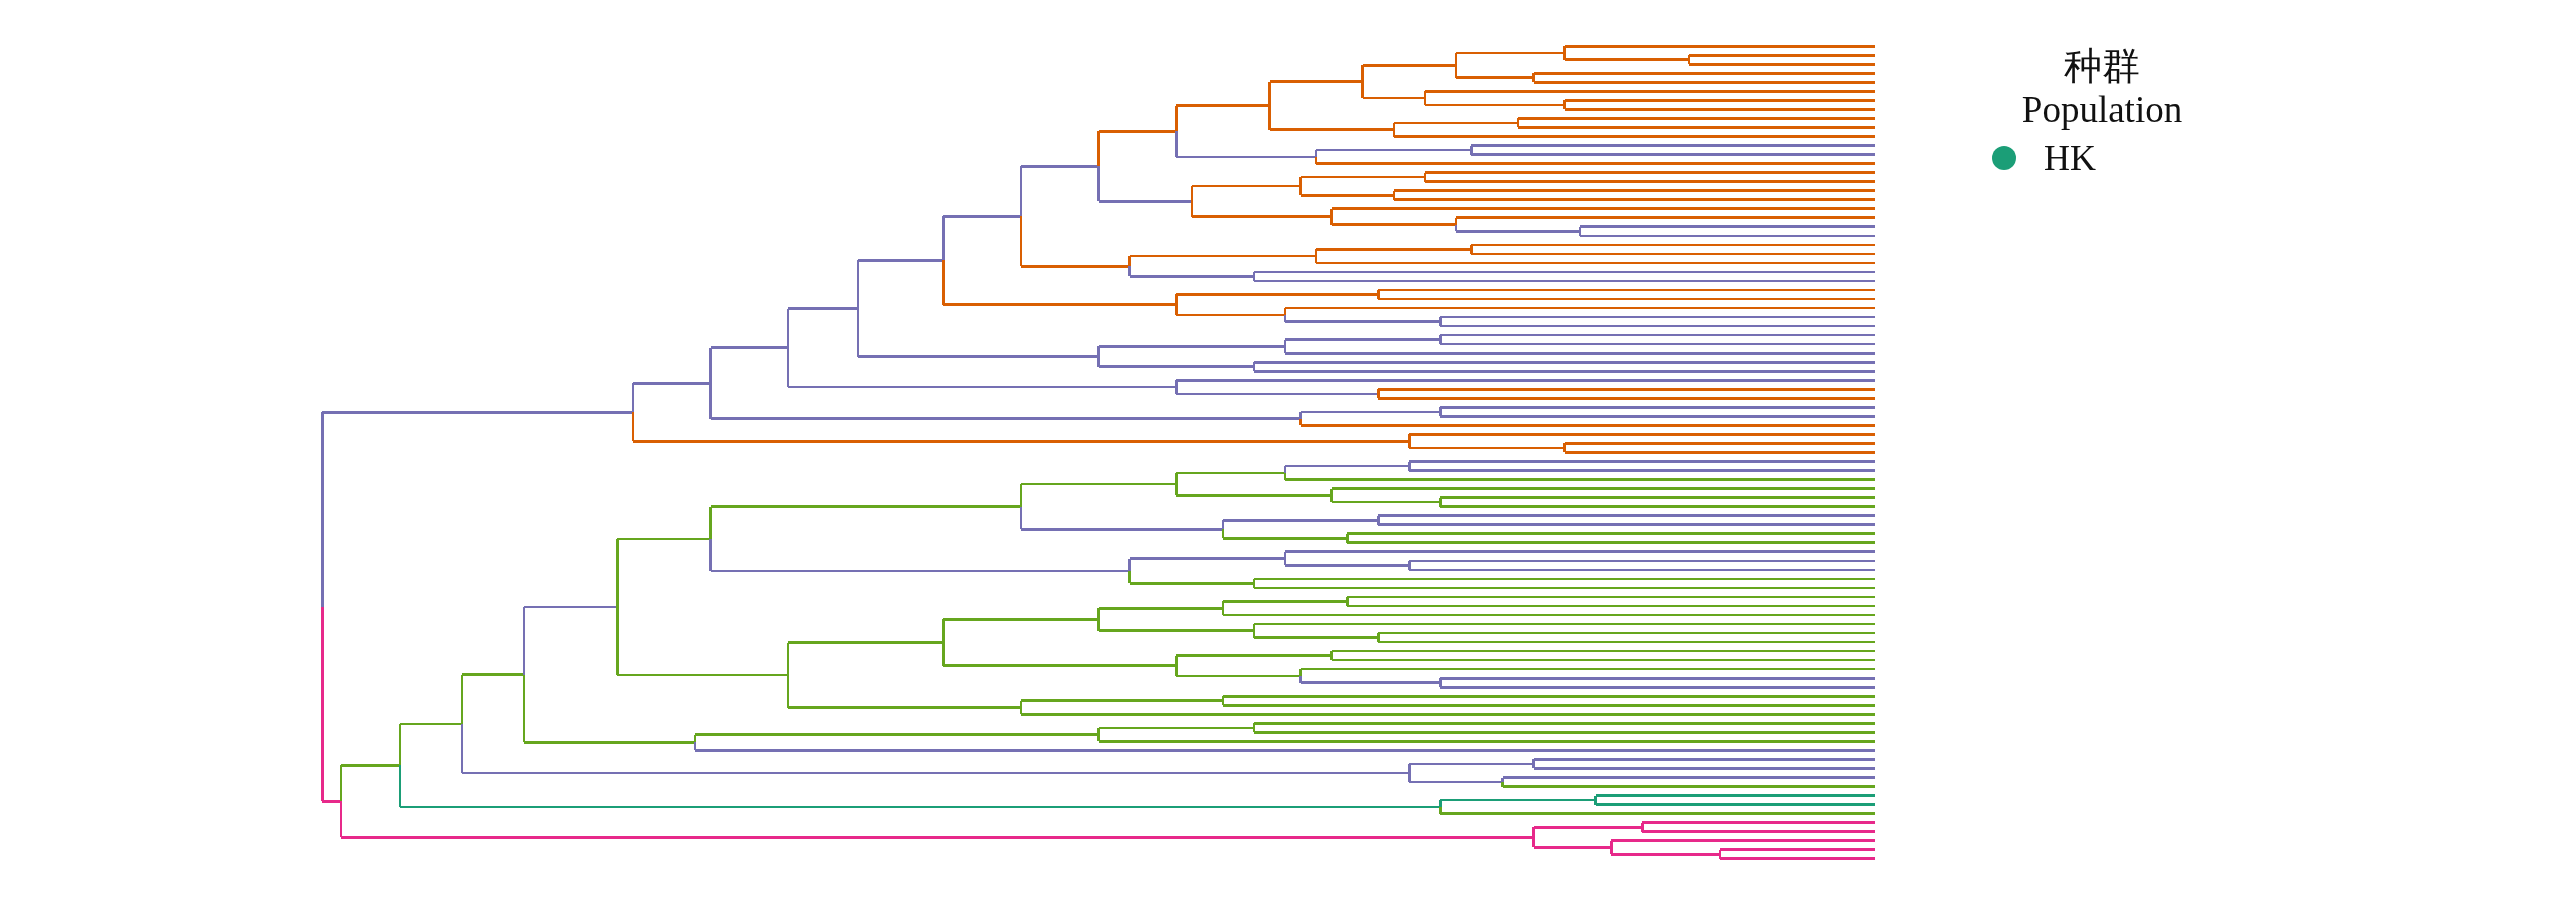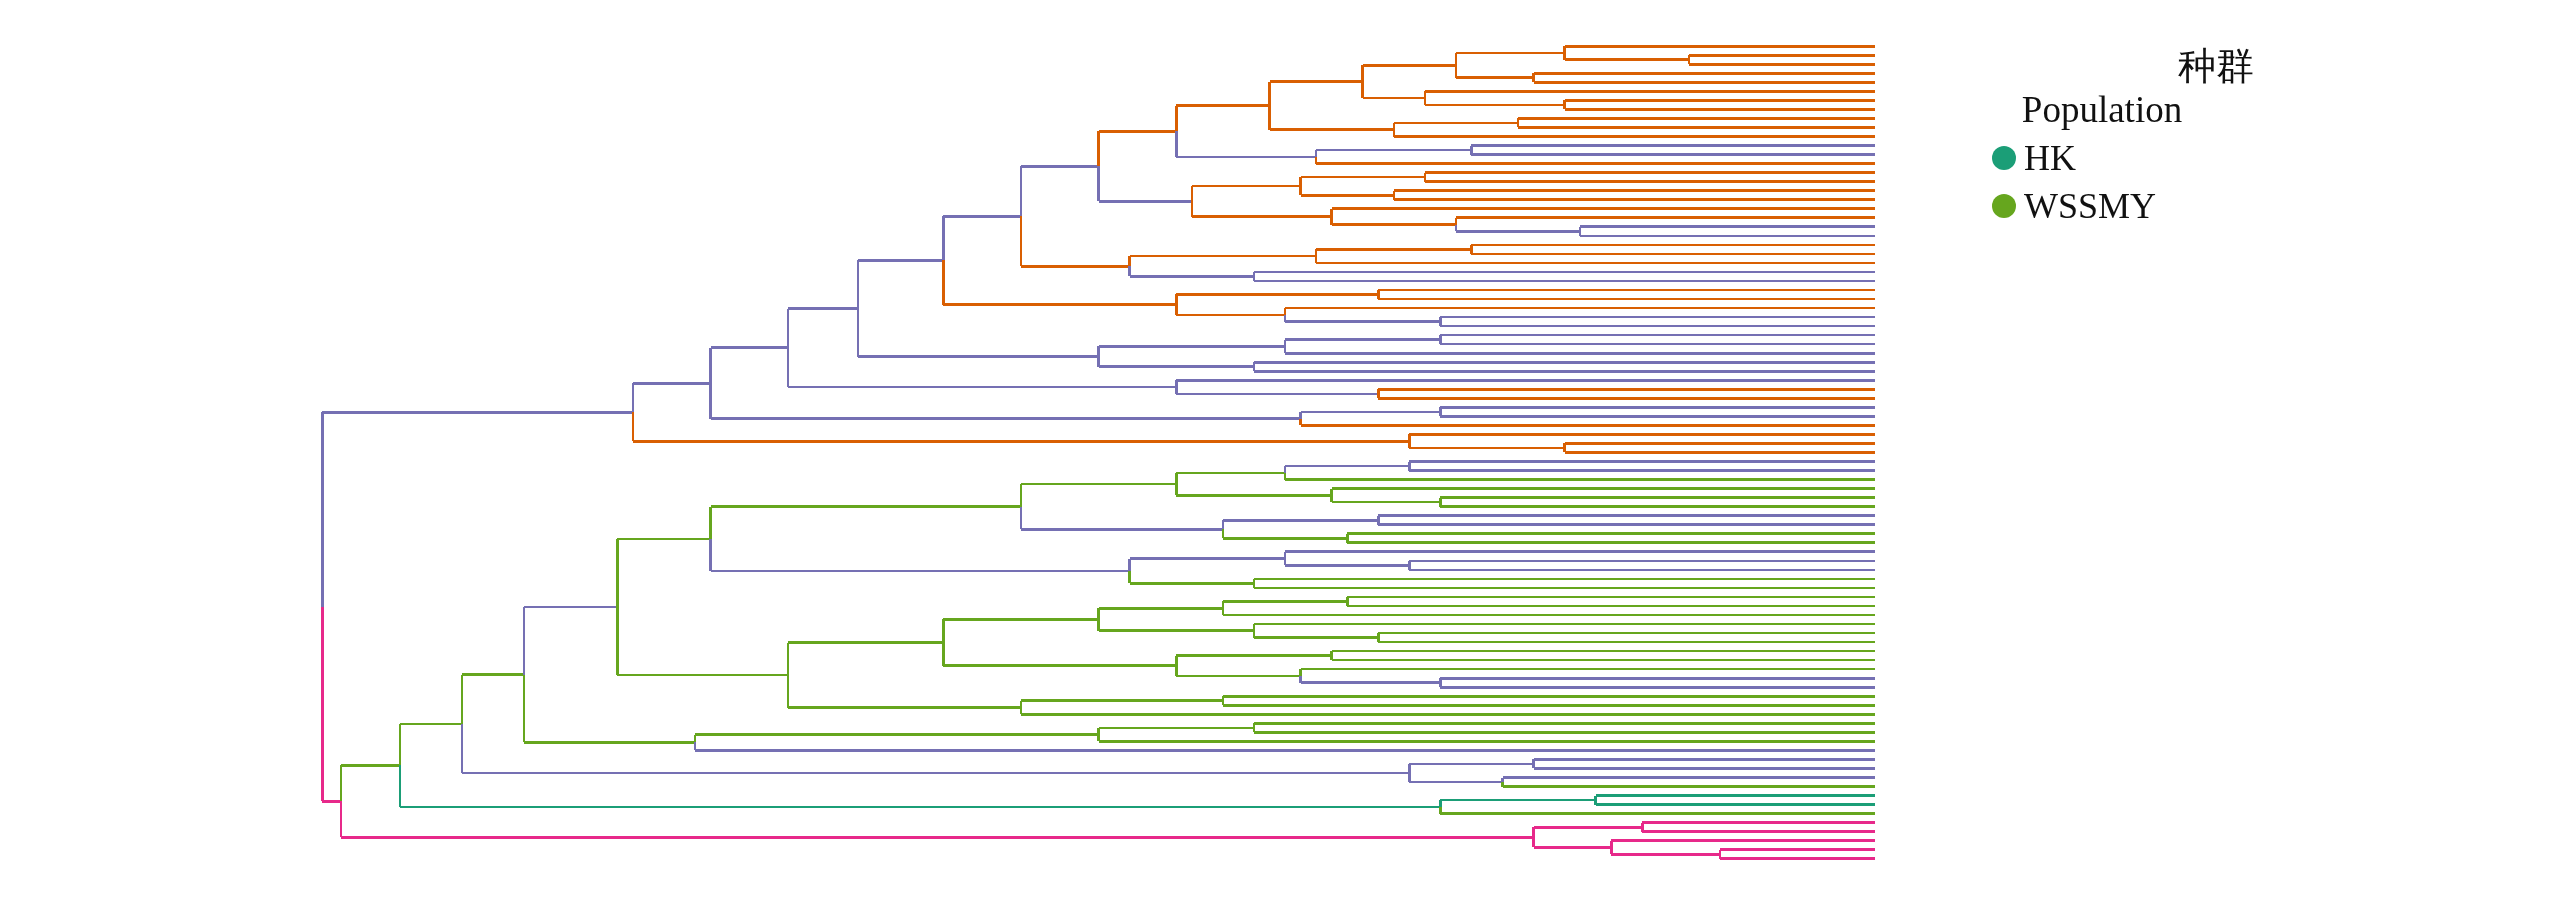--- a/index.html
+++ b/index.html
@@ -6,23 +6,23 @@
   body{
     width:2576px;height:905px;position:relative;overflow:hidden;
     font-family:"Liberation Serif", serif;
   }
   #figure{position:absolute;inset:0;background:#ffffff;}
   #tree-svg{position:absolute;left:0;top:0;}
   #legend{
     position:absolute;left:1950px;top:45px;width:304px;
     color:#111111;
   }
-  .legend-title-zh{font-size:38px;text-align:right;line-height:1.15;}
+  .legend-title-zh{font-size:38px;text-align:center;line-height:1.15;}
   .legend-title-en{font-size:37px;text-align:center;line-height:1.15;margin-bottom:0;}
-  .legend-item{display:flex;align-items:center;gap:8px;margin:6.6px 0 6.6px 42px;height:41px;}
+  .legend-item{display:flex;align-items:center;gap:28px;margin:6.6px 0 6.6px 42px;height:41px;}
   .swatch{width:24px;height:24px;border-radius:50%;flex:0 0 24px;}
   .legend-label{font-size:36px;line-height:1;}
 </style>
 </head>
 <body>
 
 <div id="figure">
 
   <svg id="tree-svg" width="2576" height="905" viewBox="0 0 3898 1370">
     <g id="edges" shape-rendering="crispEdges">
@@ -390,20 +390,16 @@
   </svg>
 
   <div id="legend">
     <div class="legend-title-zh">种群</div>
     <div class="legend-title-en">Population</div>
 
     <div class="legend-item">
       <span class="swatch" style="background: rgb(27, 158, 119);"></span>
       <span class="legend-label">HK</span>
     </div>
-    <div class="legend-item">
-      <span class="swatch" style="background: rgb(102, 166, 30);"></span>
-      <span class="legend-label">WSSMY</span>
-    </div>
   </div>
 
 </div>
 
 
 </body></html>

